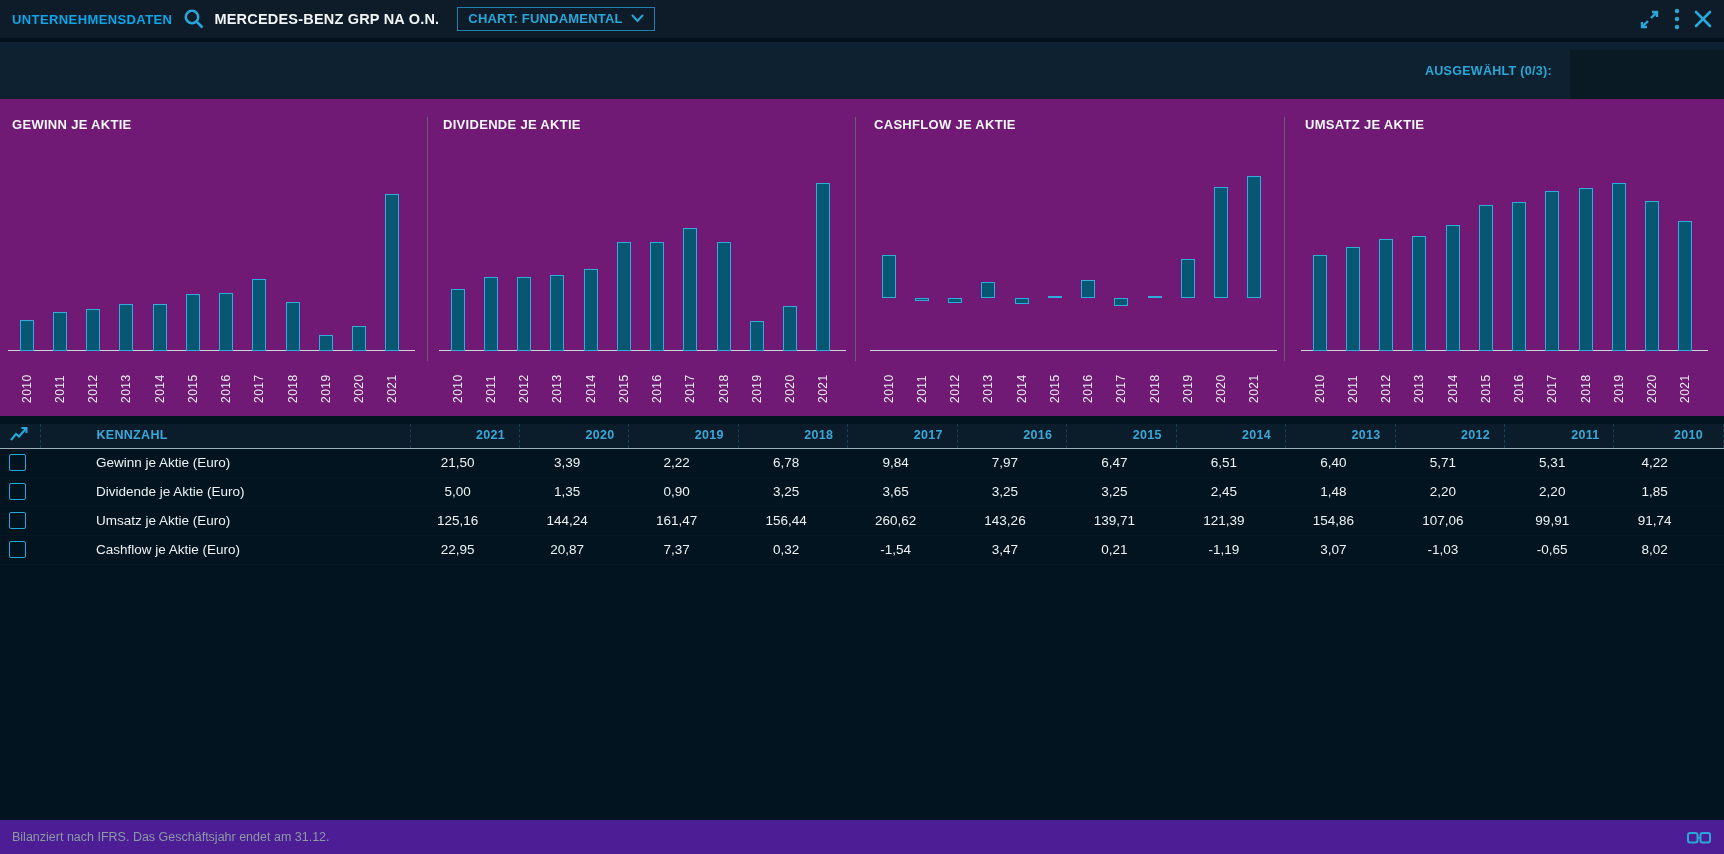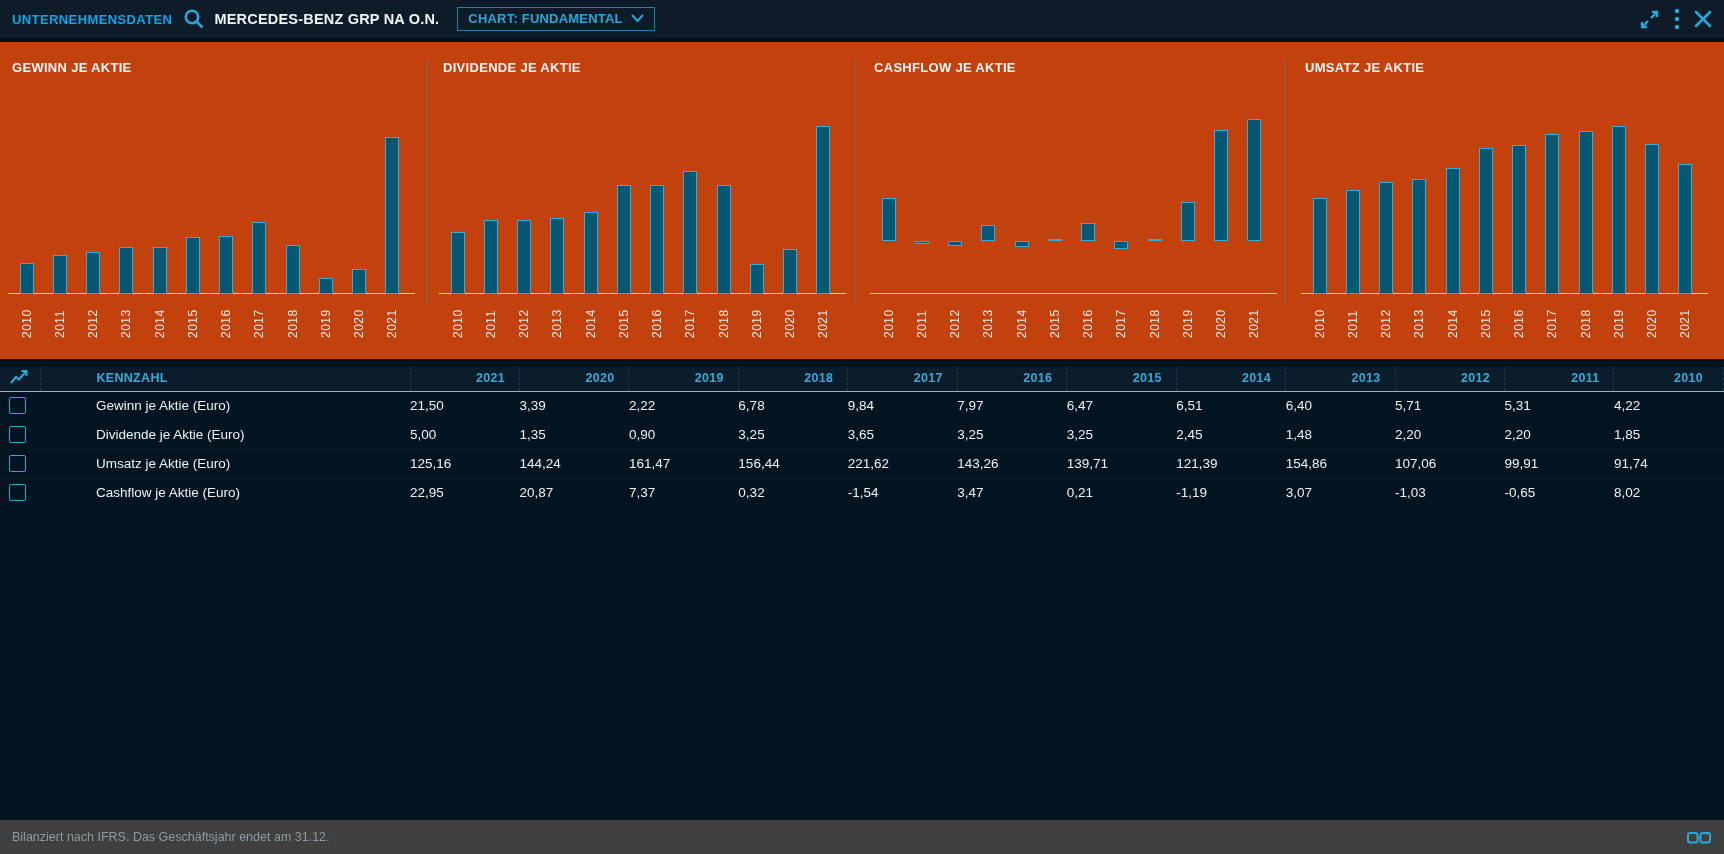--- a/index.html
+++ b/index.html
@@ -19,21 +19,21 @@
   .icon-btn { display:flex; align-items:center; cursor:pointer; }
 
   
   .band-gap { height:4px; background:#01111b; flex:0 0 auto; }
   .filterband { height:57px; background:#0d2130; position:relative; flex:0 0 auto; }
   .selected-label { position:absolute; right:172px; top:50%; transform:translateY(-50%);
       color:#2aa7d9; font-size:12.5px; font-weight:bold; letter-spacing:.3px; }
   .band-slot { position:absolute; right:0; top:8px; width:154px; height:49px; background:#0a1a25; }
 
   
-  .charts { height:317px; position:relative; display:flex; background:#c2410c; flex:0 0 auto;text-align:center; }
+  .charts { height:317px; position:relative; display:flex; background:#701a75; flex:0 0 auto; }
   .chart-divider { position:absolute; top:18px; width:1px; height:244px; background:#626d76; opacity:.85; }
   .chart-panel { width:431px; height:317px; position:relative; }
   .chart-title { position:absolute; top:18px; left:12px; color:#f4f7f8; font-size:13px; font-weight:bold; letter-spacing:.3px; }
   .chart-plot { position:absolute; top:37px; left:0; width:431px; height:215px; }
   .axis-line { position:absolute; left:8px; right:16px; bottom:0; height:1px; background:#cfd6da; }
   .bar { position:absolute; background:#075672; border:1px solid #2fabdc; }
   .chart-xlabels { position:absolute; top:252px; left:0; width:431px; height:60px; }
   .xlab { position:absolute; top:8px; width:14px; height:44px; color:#e9eef0; font-size:12px;
       writing-mode:vertical-rl; transform:rotate(180deg); letter-spacing:.5px; }
 
@@ -44,29 +44,29 @@
   th, td { font-size:13.5px; white-space:nowrap; }
   thead th { height:24px; background:#0b1d2a; border-bottom:1px solid #9fafb7; text-align:right;
       color:#3aa8d8; font-size:12.5px; font-weight:bold; padding:0 14px 2px 0; letter-spacing:.3px; }
   thead th.h-icon { text-align:left; padding:0 0 2px 10px; }
   thead th.h-kennzahl { text-align:left; padding-left:56px; border-left:1px dashed rgba(58,168,216,.25); }
   thead th.num { border-left:1px dashed rgba(58,168,216,.25); }
   thead th.num:last-child { border-right:1px dashed rgba(58,168,216,.25); padding-right:20px; }
   tbody td { height:29px; color:#eef2f4; border-bottom:1px solid rgba(255,255,255,.02); }
   tbody td.cb { padding-left:9px; }
   tbody td.lab { padding-left:56px; text-align:left; }
-  tbody td.num { text-align:left; padding-right:14px; }
+  tbody td.num { text-align:center; padding-right:14px; }
   tbody td.num:last-child { padding-right:28px; }
   .checkbox { display:inline-block; width:17px; height:17px; border:1px solid #2aa7d9;
       border-radius:2px; background:transparent; cursor:pointer; vertical-align:middle; }
 
   .spacer { flex:1 1 auto; background:#02141f; }
 
   
-  .footer { height:34px; background:#404040; display:flex; align-items:center; padding:0 12px; flex:0 0 auto; }
+  .footer { height:34px; background:#4c1d95; display:flex; align-items:center; padding:0 12px; flex:0 0 auto; }
   .footer-note { color:#8b9aa3; font-size:12.5px; }
   .footer-logo { margin-left:auto; display:flex; align-items:center; }
 </style>
 </head>
 <body>
 
 <div class="app">
 
   <div class="topbar">
     <span class="app-label">UNTERNEHMENSDATEN</span>
@@ -103,20 +103,24 @@
         <svg width="18" height="18" viewBox="0 0 18 18" fill="none" stroke="#2aa7d9" stroke-width="2.6" stroke-linecap="round">
           <line x1="2" y1="2" x2="16" y2="16"></line>
           <line x1="16" y1="2" x2="2" y2="16"></line>
         </svg>
       </span>
     </span>
   </div>
 
   <div class="band-gap"></div>
 
+  <div class="filterband">
+    <span class="selected-label">AUSGEWÄHLT (0/3):</span>
+    <span class="band-slot"></span>
+  </div>
 
   <div class="charts">
     <div class="chart-panel">
       <div class="chart-title">GEWINN JE AKTIE</div>
       <div class="chart-plot">
           <div class="axis-line"></div>
           <div class="bar" style="left: 19.625px; width: 14px; height: 30.7708px; bottom: 0px; background: rgb(7, 86, 114); border-color: rgb(47, 171, 220);"></div>
           <div class="bar" style="left: 52.875px; width: 14px; height: 38.7187px; bottom: 0px; background: rgb(7, 86, 114); border-color: rgb(47, 171, 220);"></div>
           <div class="bar" style="left: 86.125px; width: 14px; height: 41.6354px; bottom: 0px; background: rgb(7, 86, 114); border-color: rgb(47, 171, 220);"></div>
           <div class="bar" style="left: 119.375px; width: 14px; height: 46.6667px; bottom: 0px; background: rgb(7, 86, 114); border-color: rgb(47, 171, 220);"></div>
@@ -319,21 +323,21 @@
             <td class="num">2,20</td>
             <td class="num">1,85</td>
           </tr>
           <tr>
             <td class="cb"><span class="checkbox"></span></td>
             <td class="lab">Umsatz je Aktie (Euro)</td>
             <td class="num">125,16</td>
             <td class="num">144,24</td>
             <td class="num">161,47</td>
             <td class="num">156,44</td>
-            <td class="num">221,62</td>
+            <td class="num">260,62</td>
             <td class="num">143,26</td>
             <td class="num">139,71</td>
             <td class="num">121,39</td>
             <td class="num">154,86</td>
             <td class="num">107,06</td>
             <td class="num">99,91</td>
             <td class="num">91,74</td>
           </tr>
           <tr>
             <td class="cb"><span class="checkbox"></span></td>

